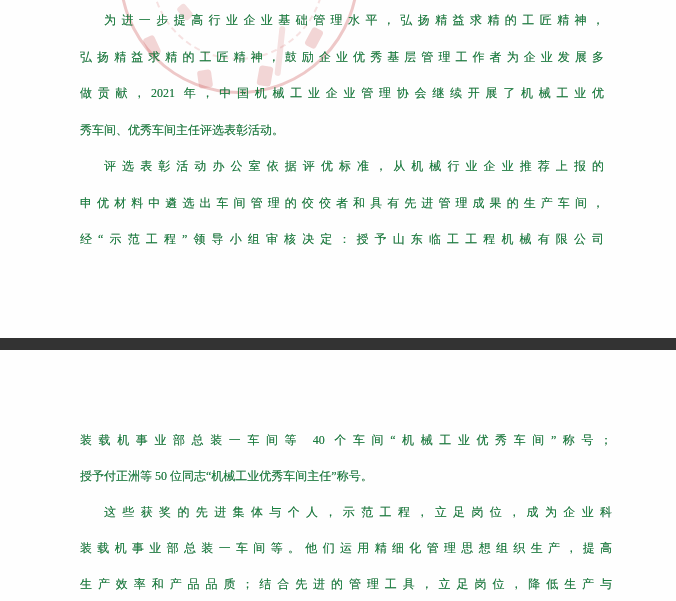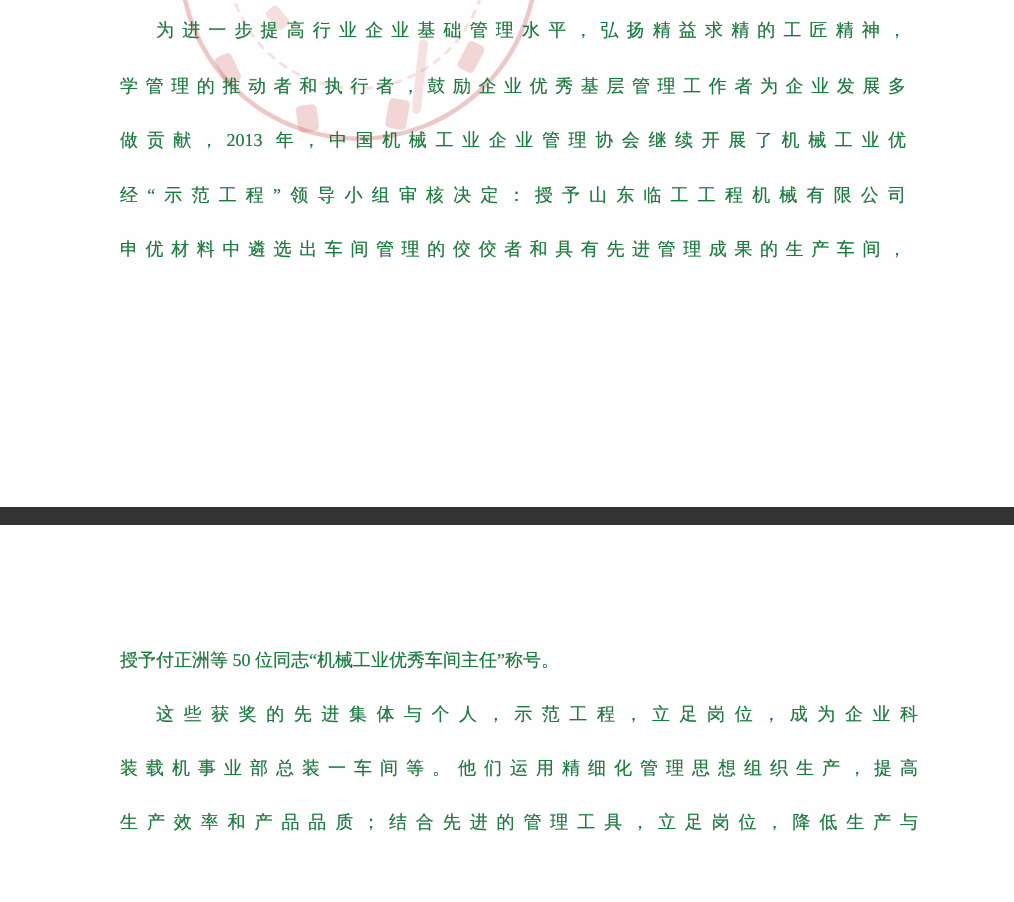--- a/index.html
+++ b/index.html
@@ -102,28 +102,31 @@
     <div class="seal-mark seal-m1"></div>
     <div class="seal-mark seal-m2"></div>
     <div class="seal-mark seal-m3"></div>
     <div class="seal-mark seal-m4"></div>
     <div class="seal-mark seal-m5"></div>
     <div class="seal-mark seal-m6"></div>
   </div>
 
   <div class="page page1">
     <div class="line full indent">为进一步提高行业企业基础管理水平，弘扬精益求精的工匠精神，</div>
-    <div class="line full">学管理的推动者和执行者，鼓励企业优秀基层管理工作者为企业发展多</div>
-    <div class="line full">做贡献，2013 年，中国机械工业企业管理协会继续开展了机械工业优</div>
+    <div class="line full">弘扬精益求精的工匠精神，鼓励企业优秀基层管理工作者为企业发展多</div>
+    <div class="line full">做贡献，2021 年，中国机械工业企业管理协会继续开展了机械工业优</div>
+    <div class="line">秀车间、优秀车间主任评选表彰活动。</div>
+    <div class="line full indent">评选表彰活动办公室依据评优标准，从机械行业企业推荐上报的</div>
+    <div class="line full">申优材料中遴选出车间管理的佼佼者和具有先进管理成果的生产车间，</div>
     <div class="line full">经“示范工程”领导小组审核决定：授予山东临工工程机械有限公司</div>
-    <div class="line full">申优材料中遴选出车间管理的佼佼者和具有先进管理成果的生产车间，</div>
   </div>
 
   <div class="page-break"></div>
 
   <div class="page page2">
+    <div class="line full">装载机事业部总装一车间等 40 个车间“机械工业优秀车间”称号；</div>
     <div class="line">授予付正洲等 50 位同志“机械工业优秀车间主任”称号。</div>
     <div class="line full indent">这些获奖的先进集体与个人，示范工程，立足岗位，成为企业科</div>
     <div class="line full">装载机事业部总装一车间等。他们运用精细化管理思想组织生产，提高</div>
     <div class="line full">生产效率和产品品质；结合先进的管理工具，立足岗位，降低生产与</div>
   </div>
 
 </div>
 
 </body></html>

